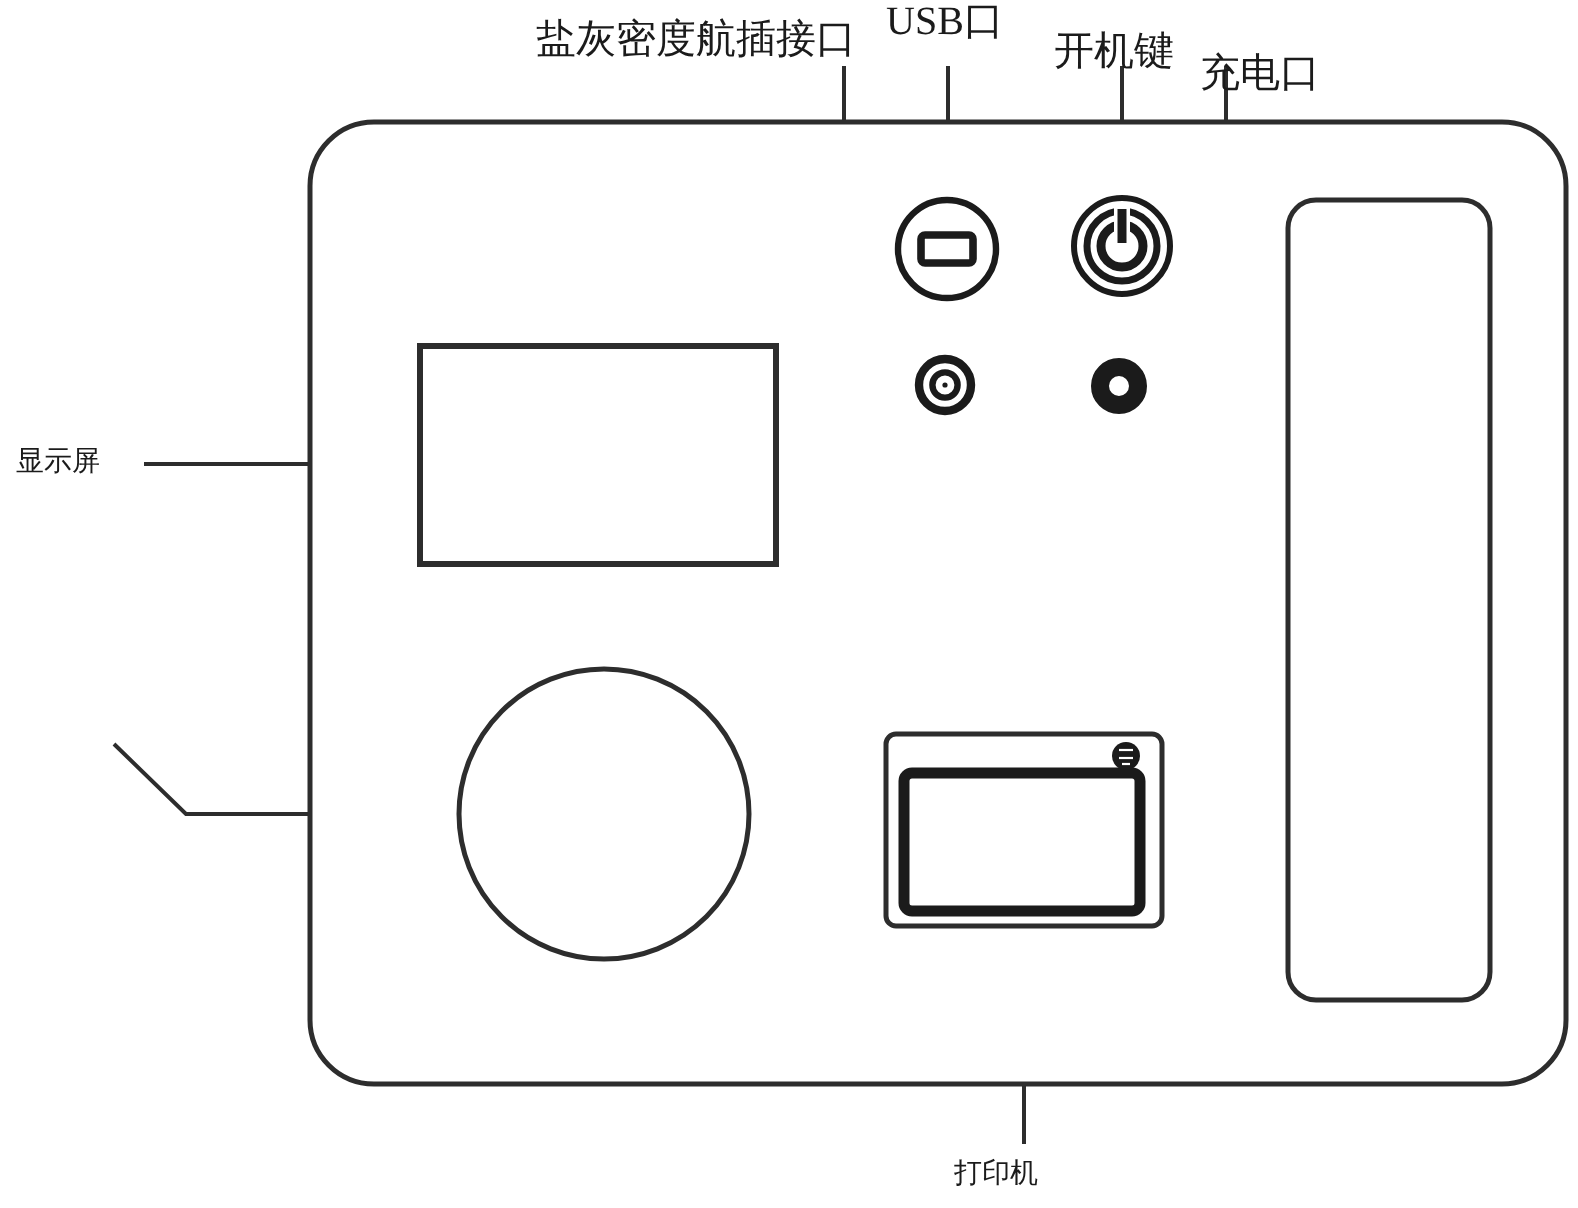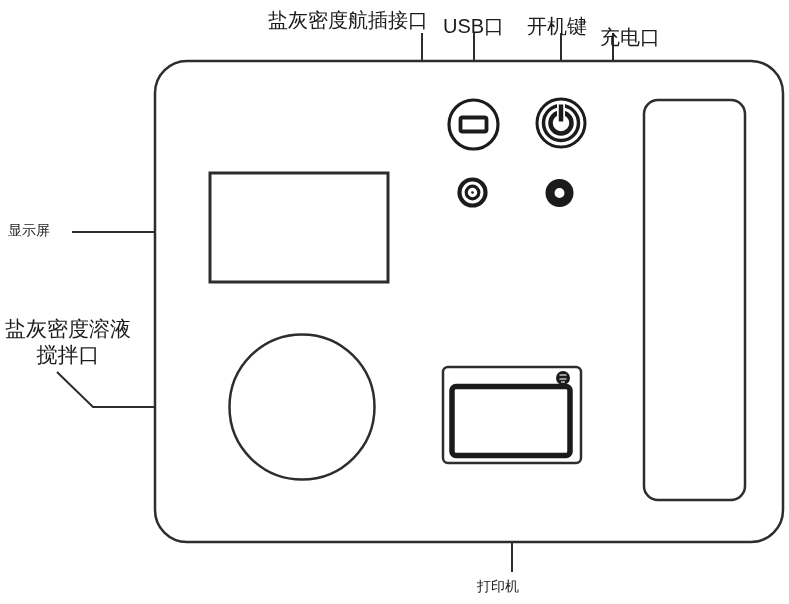--- a/index.html
+++ b/index.html
@@ -86,28 +86,24 @@
       <circle cx="472.5" cy="192.5" r="1.3" fill="#1b1b1b"></circle>
     </g>
 
     <g>
       <circle cx="559.5" cy="193" r="9.5" fill="#ffffff" stroke="#1b1b1b" stroke-width="9"></circle>
     </g>
   </svg>
 
   <div class="lbl" style="left:268px;top:9px;">盐灰密度航插接口</div>
 
-  <div class="lbl" style="left:443px;top:15px;">USB口</div>
+  <div class="lbl" style="left:443px;top:0;font-family:Liberation Serif, serif;">USB口</div>
 
   <div class="lbl" style="left:527px;top:15px;">开机键</div>
 
   <div class="lbl" style="left:600px;top:26px;">充电口</div>
 
   <div class="lbl mid" style="left:8px;top:219px;">显示屏</div>
 
-  <div class="lbl" id="stir-label">
-    <div>盐灰密度溶液</div>
-    <div>搅拌口</div>
-  </div>
 
   <div class="lbl mid" style="left:477px;top:575px;">打印机</div>
 
 </div>
 
 </body></html>

